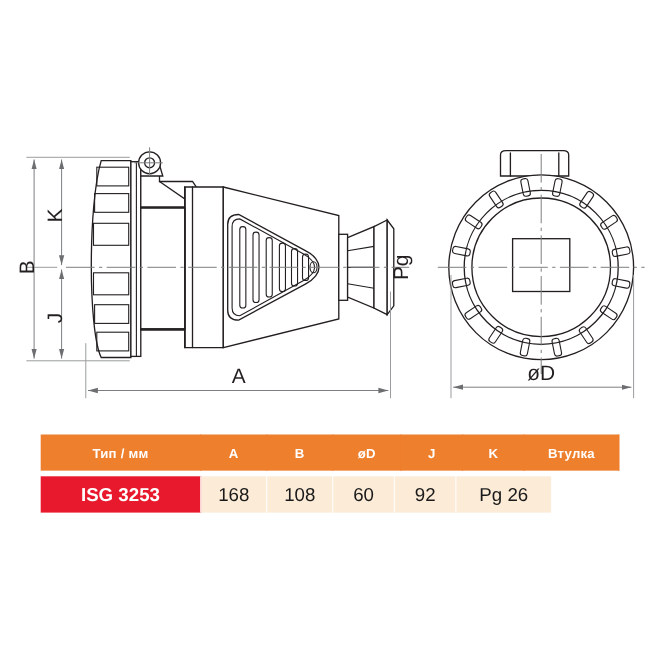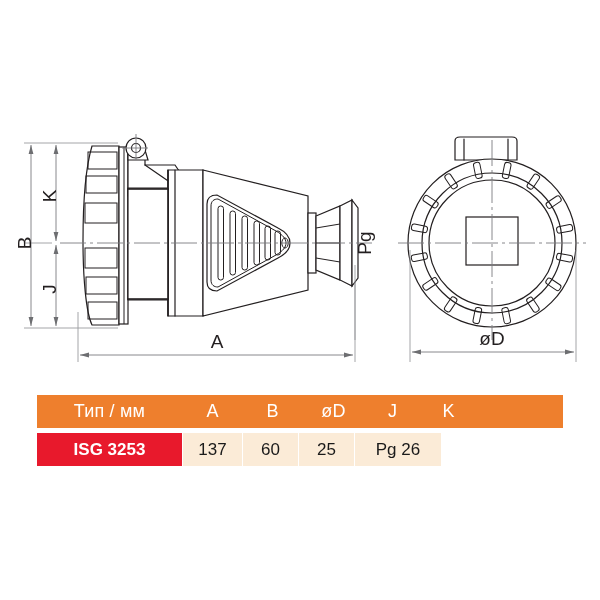--- a/index.html
+++ b/index.html
@@ -46,22 +46,22 @@
     height: 5px;
     background: #ffffff;
   }
   .tbl-body {
     height: 33px;
   }
   .cell {
     display: flex;
     align-items: center;
     justify-content: center;
-    font-size: 18px;
-    font-weight: normal;
+    font-size: 12px;
+    font-weight: bold;
     box-sizing: border-box;
     height: 100%;
   }
   .tbl-head .cell {
     color: #ffffff;
     letter-spacing: 0.2px;
   }
   .c-type  { width: 146px; }
   .c-a     { width: 60px; }
   .c-b     { width: 60px; }
@@ -285,27 +285,29 @@
 
   <div id="spec-table">
 
     <div class="tbl-row tbl-head">
       <div class="cell c-type">Тип / мм</div>
       <div class="cell c-a">A</div>
       <div class="cell c-b">B</div>
       <div class="cell c-d">øD</div>
       <div class="cell c-j">J</div>
       <div class="cell c-k">K</div>
+      <div class="cell c-sleeve">Втулка</div>
     </div>
 
     <div class="tbl-gap"></div>
 
     <div class="tbl-row tbl-body">
       <div class="cell c-type">ISG 3253</div>
-      <div class="cell c-b">137</div>
+      <div class="cell c-a">168</div>
+      <div class="cell c-b">108</div>
       <div class="cell c-j">60</div>
-      <div class="cell c-k">25</div>
+      <div class="cell c-k">92</div>
       <div class="cell c-sleeve">Pg 26</div>
     </div>
 
   </div>
 
 </div>
 
 </body></html>

